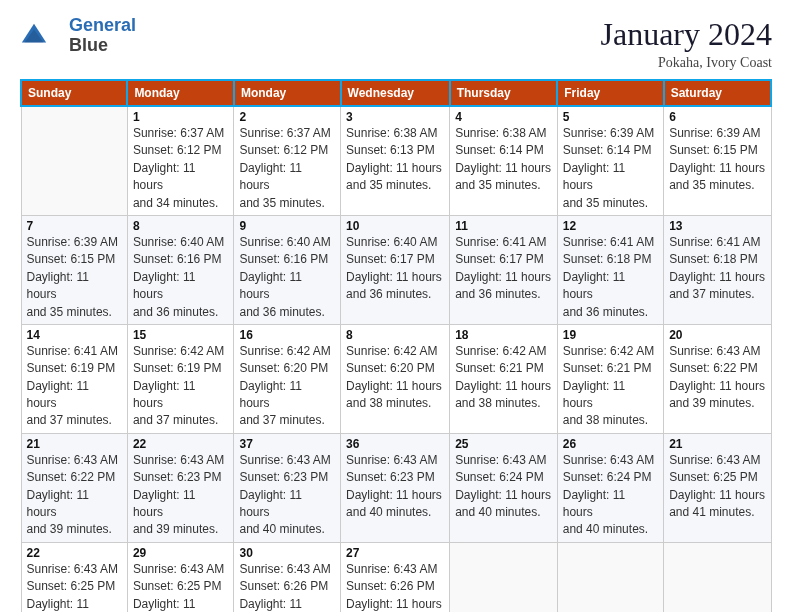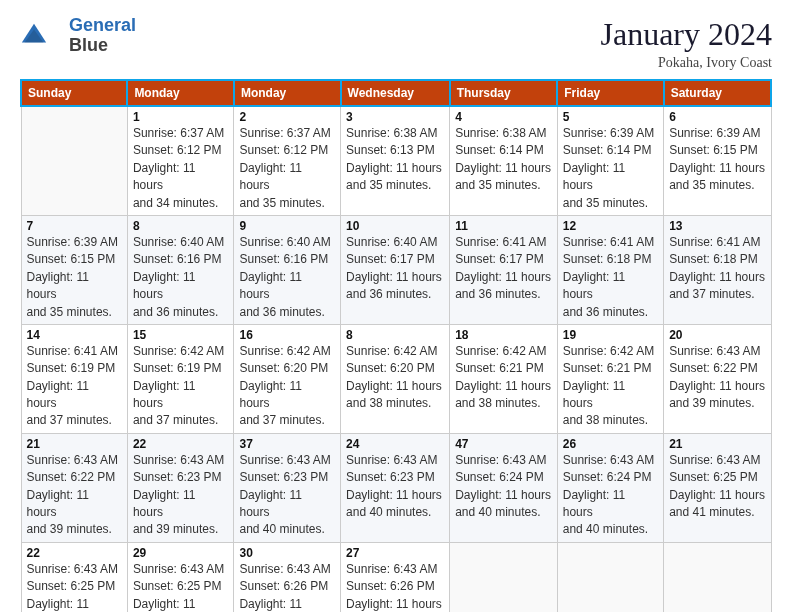--- a/index.html
+++ b/index.html
@@ -226,25 +226,25 @@
           </td>
           <td>
             <span class="cell-day">22</span>
             <div class="cell-info"><span>Sunrise: 6:43 AM</span><br><span>Sunset: 6:23 PM</span><br><span>Daylight: 11 hours</span><br><span>and 39 minutes.</span></div>
           </td>
           <td>
             <span class="cell-day">37</span>
             <div class="cell-info"><span>Sunrise: 6:43 AM</span><br><span>Sunset: 6:23 PM</span><br><span>Daylight: 11 hours</span><br><span>and 40 minutes.</span></div>
           </td>
           <td>
-            <span class="cell-day">24</span>
+            <span class="cell-day">36</span>
             <div class="cell-info"><span>Sunrise: 6:43 AM</span><br><span>Sunset: 6:23 PM</span><br><span>Daylight: 11 hours</span><br><span>and 40 minutes.</span></div>
           </td>
           <td>
-            <span class="cell-day">47</span>
+            <span class="cell-day">25</span>
             <div class="cell-info"><span>Sunrise: 6:43 AM</span><br><span>Sunset: 6:24 PM</span><br><span>Daylight: 11 hours</span><br><span>and 40 minutes.</span></div>
           </td>
           <td>
             <span class="cell-day">26</span>
             <div class="cell-info"><span>Sunrise: 6:43 AM</span><br><span>Sunset: 6:24 PM</span><br><span>Daylight: 11 hours</span><br><span>and 40 minutes.</span></div>
           </td>
           <td>
             <span class="cell-day">21</span>
             <div class="cell-info"><span>Sunrise: 6:43 AM</span><br><span>Sunset: 6:25 PM</span><br><span>Daylight: 11 hours</span><br><span>and 41 minutes.</span></div>
           </td>

